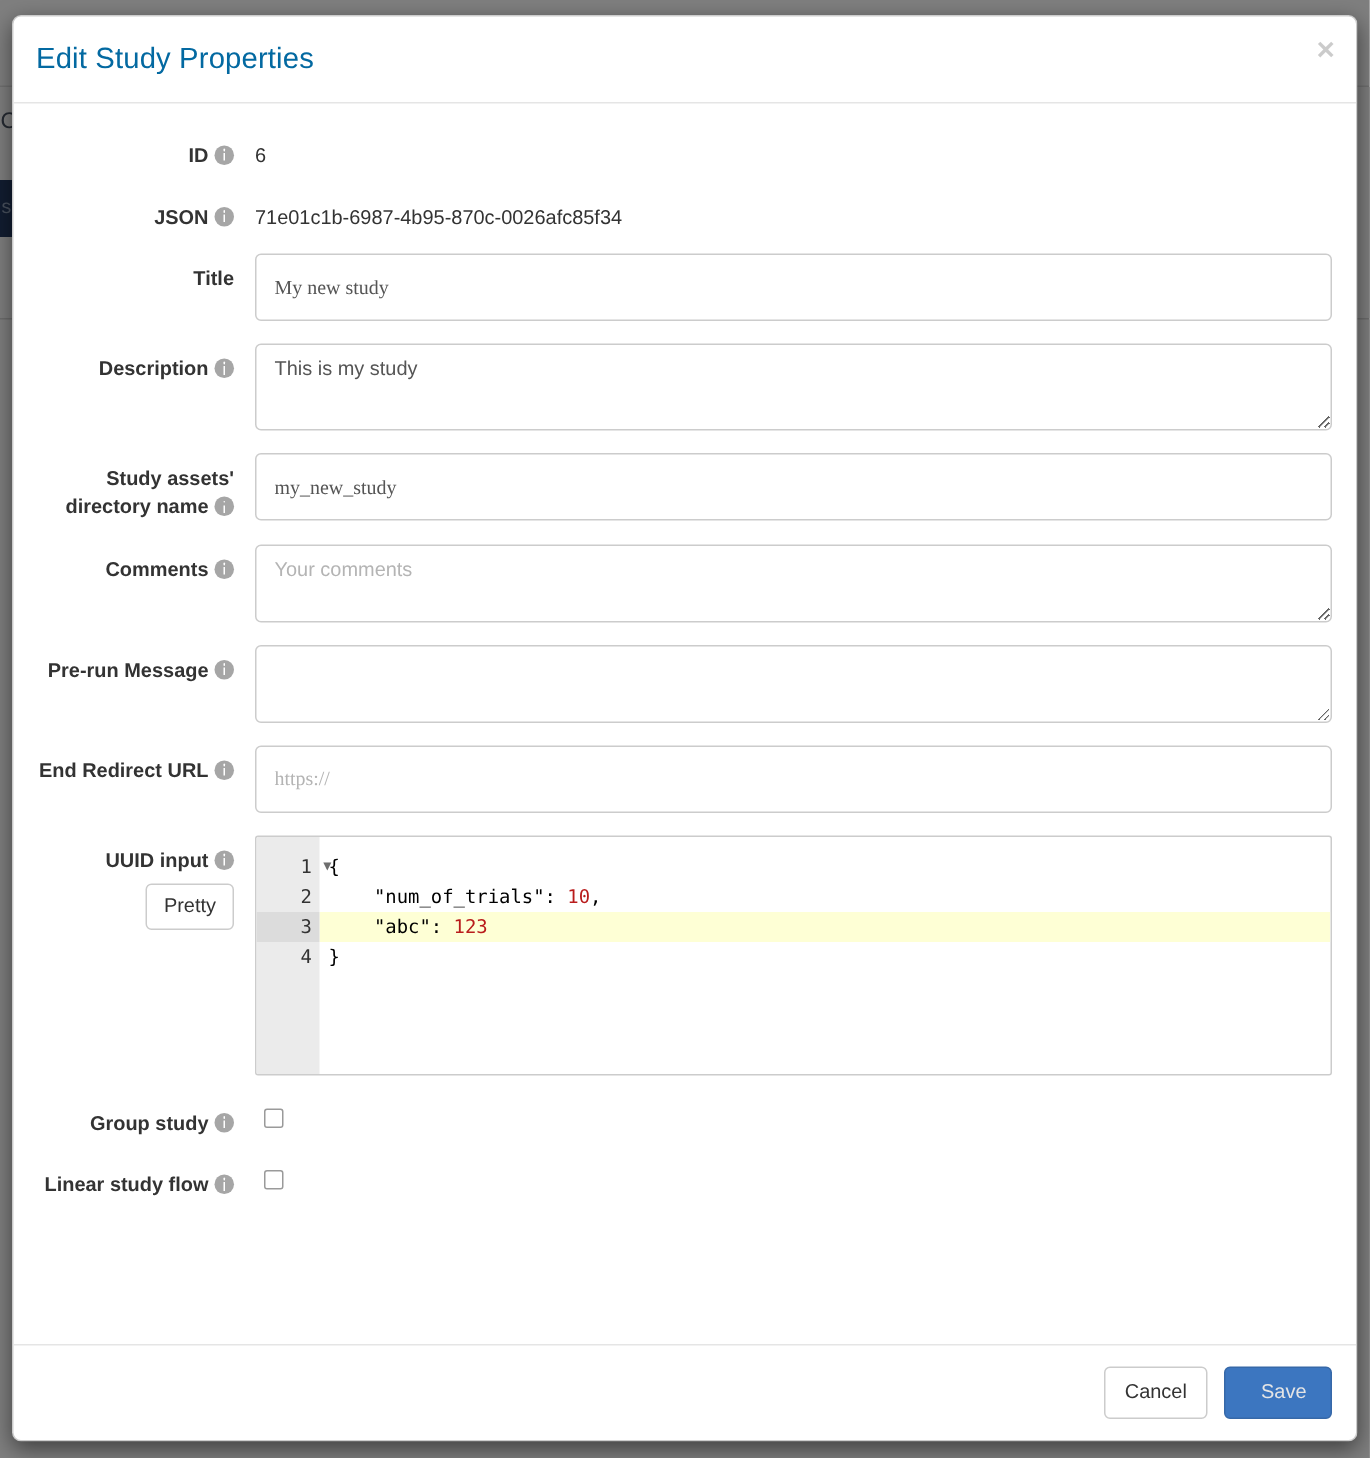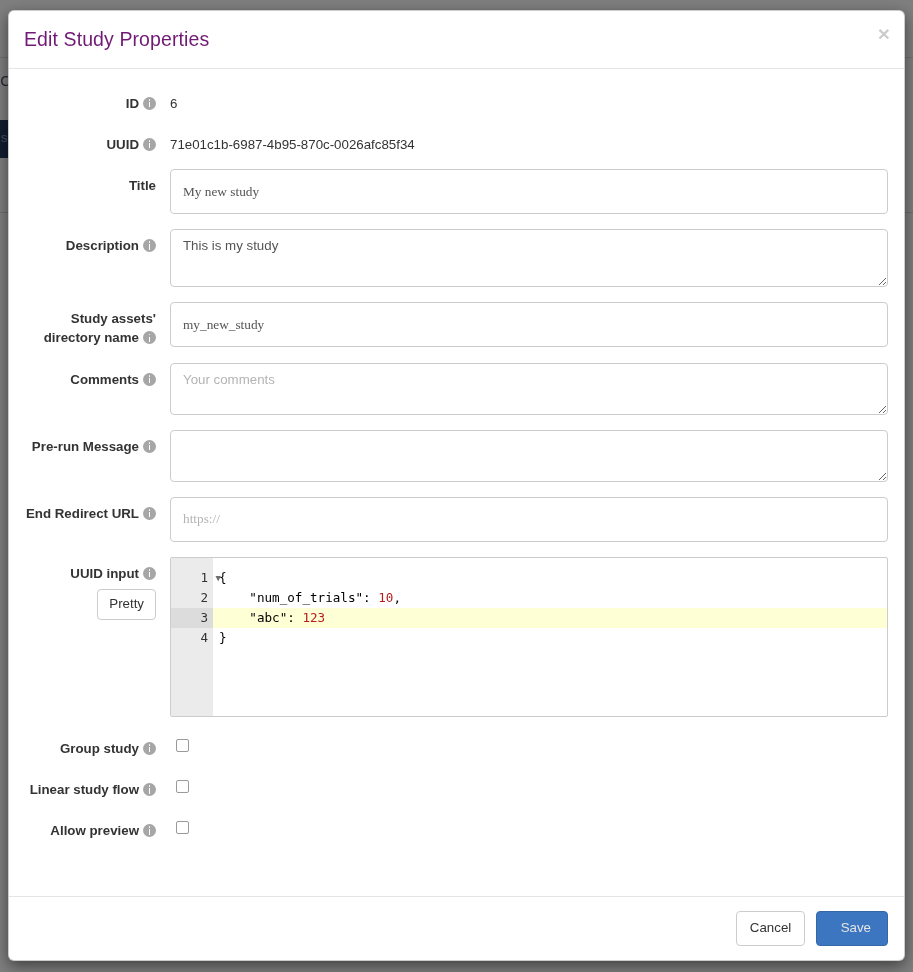--- a/index.html
+++ b/index.html
@@ -78,21 +78,21 @@
 
   .modal-header {
     position: relative;
     flex: 0 0 auto;
     padding: 15px 15px 14px 15px;
     border-bottom: 1px solid #e5e5e5;
   }
   .modal-title {
     font-size: 19.5px;
     font-weight: 400;
-    color: #701a75;
+    color: #0369a1;
     margin: 0;
     line-height: 1.42;
     letter-spacing: .1px;
   }
   .modal-close {
     position: absolute;
     right: 14px;
     top: 12px;
     background: none;
     border: 0;
@@ -335,21 +335,21 @@
       <div class="form-label">
         <span>ID</span><span class="info-icon"></span>
       </div>
       <div class="form-control-col">
         <div class="static-value">6</div>
       </div>
     </div>
 
     <div class="form-row">
       <div class="form-label">
-        <span>UUID</span><span class="info-icon"></span>
+        <span>JSON</span><span class="info-icon"></span>
       </div>
       <div class="form-control-col">
         <div class="static-value">71e01c1b-6987-4b95-870c-0026afc85f34</div>
       </div>
     </div>
 
     <div class="form-row">
       <div class="form-label">
         <span>Title</span>
       </div>
@@ -439,28 +439,20 @@
 
     <div class="form-row">
       <div class="form-label">
         <span>Linear study flow</span><span class="info-icon"></span>
       </div>
       <div class="form-control-col">
         <input class="checkbox-box" type="checkbox" style="">
       </div>
     </div>
 
-    <div class="form-row">
-      <div class="form-label">
-        <span>Allow preview</span><span class="info-icon"></span>
-      </div>
-      <div class="form-control-col">
-        <input class="checkbox-box" type="checkbox" style="">
-      </div>
-    </div>
 
   </div>
 
   <div class="modal-footer">
     <button class="btn btn-default">Cancel</button>
     <button class="btn btn-primary">Save</button>
   </div>
 
 </div>
 

